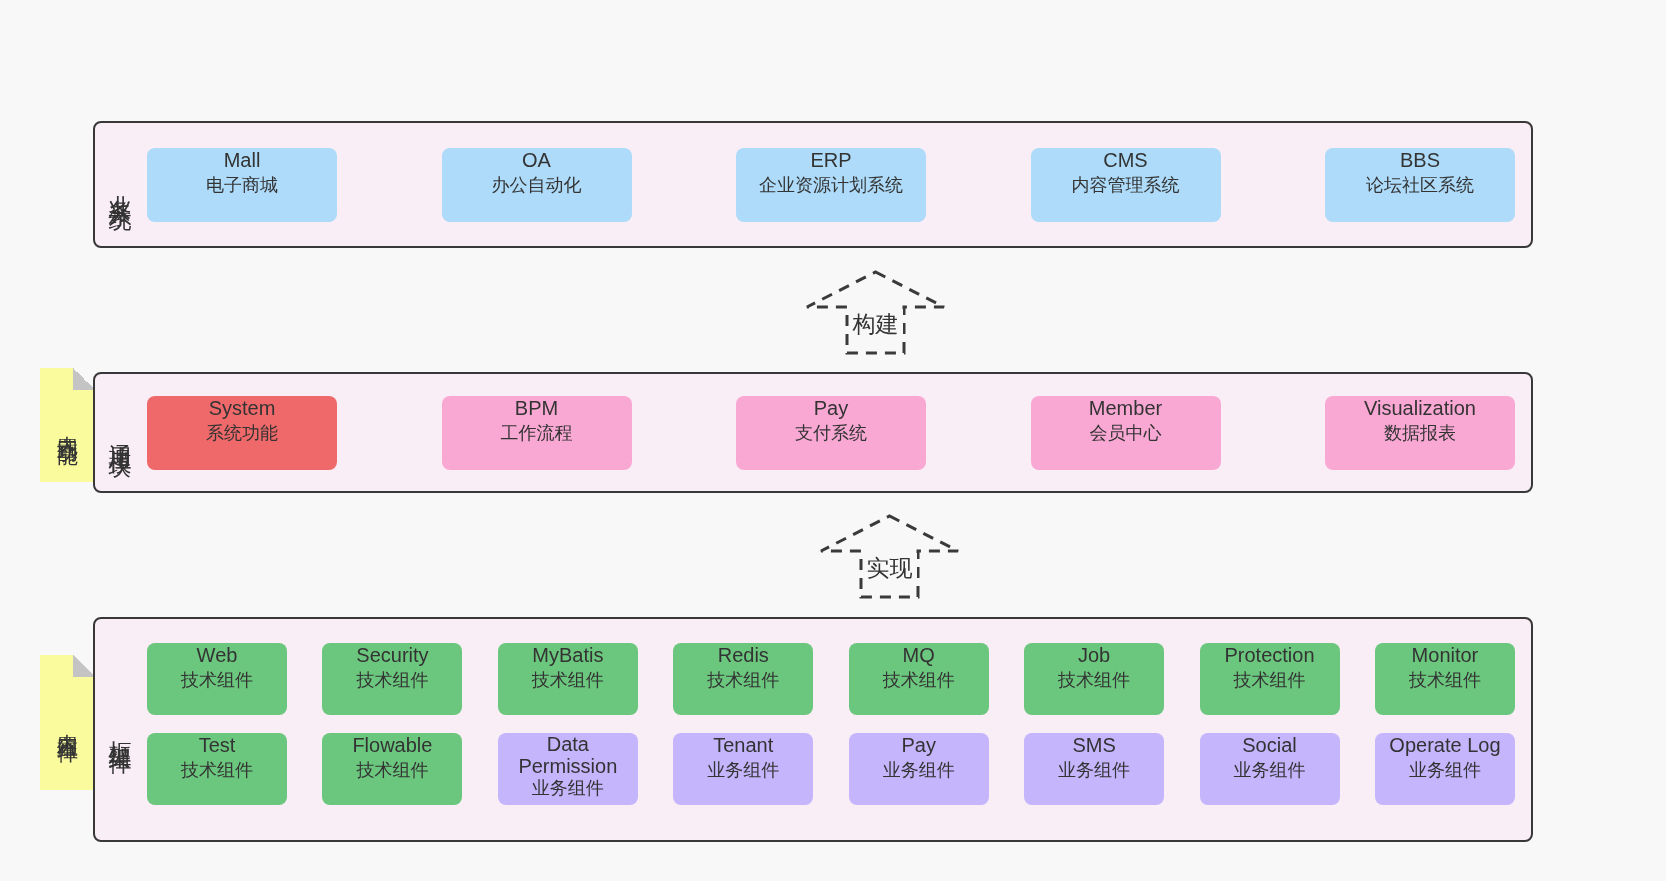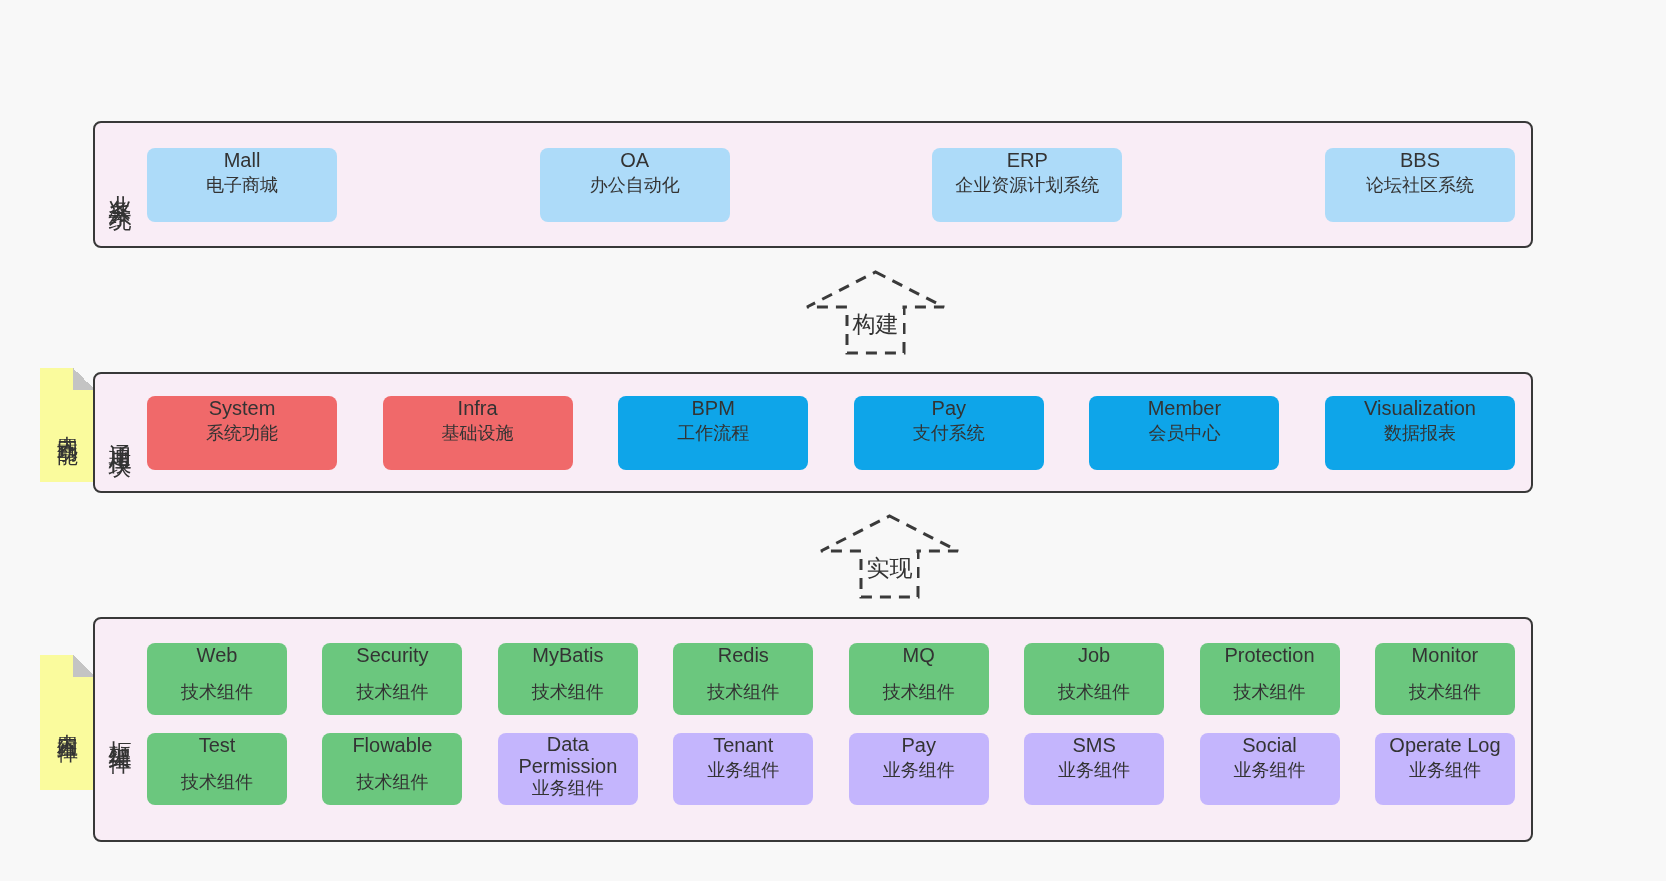--- a/index.html
+++ b/index.html
@@ -41,22 +41,22 @@
     text-align:center;
   }
   .box-wide{width:190px;height:74px;}
   .box-narrow{width:140px;height:72px;}
   .box-name{font-size:20px;line-height:24px;}
   .box-desc{font-size:18px;line-height:23px;margin-top:2px;}
   .wrap-narrow .box-name{max-width:100px;line-height:22px;}
   .wrap-narrow .box-desc{margin-top:0;line-height:22px;}
   .blue{background:#addbf9;}
   .red{background:#f0696a;}
-  .pink{background:#0ea5e9;}
-  .green{background:#6bc77e;gap:12px;}
+  .pink{background:#f9a8d4;}
+  .green{background:#6bc77e;}
   .lightgreen{background:#c4b5fd;}
   .sticky-note{
     position:absolute;left:40px;width:55px;z-index:1;
     background:
       linear-gradient(to bottom left, #f8f8f8 50%, #c4c4c4 50%) no-repeat top right / 22px 22px,
       #fafb9d;
     display:flex;align-items:center;justify-content:center;
     writing-mode:vertical-rl;text-orientation:upright;
     font-size:21px;letter-spacing:3px;color:#333;
   }
@@ -90,44 +90,44 @@
     </div>
     <div class="box box-wide blue">
       <div class="box-name">OA</div>
       <div class="box-desc">办公自动化</div>
     </div>
     <div class="box box-wide blue">
       <div class="box-name">ERP</div>
       <div class="box-desc">企业资源计划系统</div>
     </div>
     <div class="box box-wide blue">
+      <div class="box-name">CMS</div>
+      <div class="box-desc">内容管理系统</div>
+    </div>
+    <div class="box box-wide blue">
       <div class="box-name">BBS</div>
       <div class="box-desc">论坛社区系统</div>
     </div>
   </div>
 </div>
 
 <div class="arrow arrow-1">
   <svg width="143" height="87" viewBox="0 0 143 87">
     <polygon points="71.5,3 140,38 100,38 100,84 43,84 43,38 3,38" fill="none" stroke="#3a3a3a" stroke-width="3" stroke-dasharray="11 8"></polygon>
   </svg>
   <div class="arrow-label">构建</div>
 </div>
 
 <div class="layer layer-2">
   <div class="layer-label">通用模块</div>
   <div class="boxes-row">
     <div class="box box-wide red">
       <div class="box-name">System</div>
       <div class="box-desc">系统功能</div>
     </div>
-    <div class="box box-wide red">
-      <div class="box-name">Infra</div>
-      <div class="box-desc">基础设施</div>
-    </div>
     <div class="box box-wide pink">
       <div class="box-name">BPM</div>
       <div class="box-desc">工作流程</div>
     </div>
     <div class="box box-wide pink">
       <div class="box-name">Pay</div>
       <div class="box-desc">支付系统</div>
     </div>
     <div class="box box-wide pink">
       <div class="box-name">Member</div>

